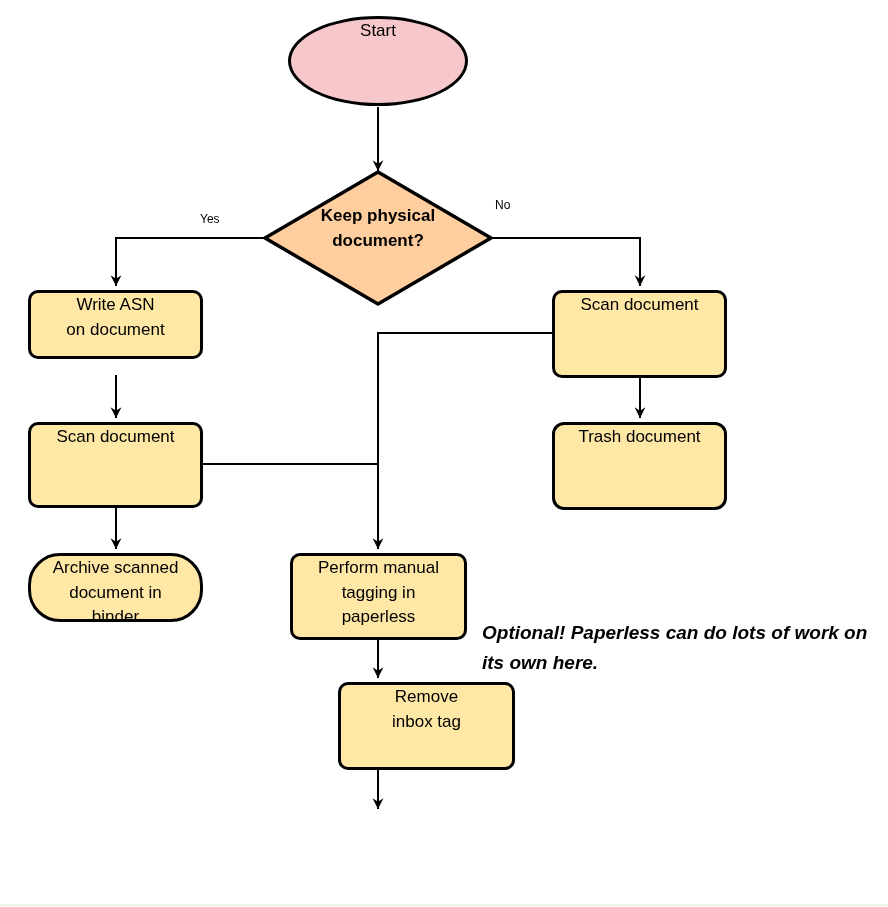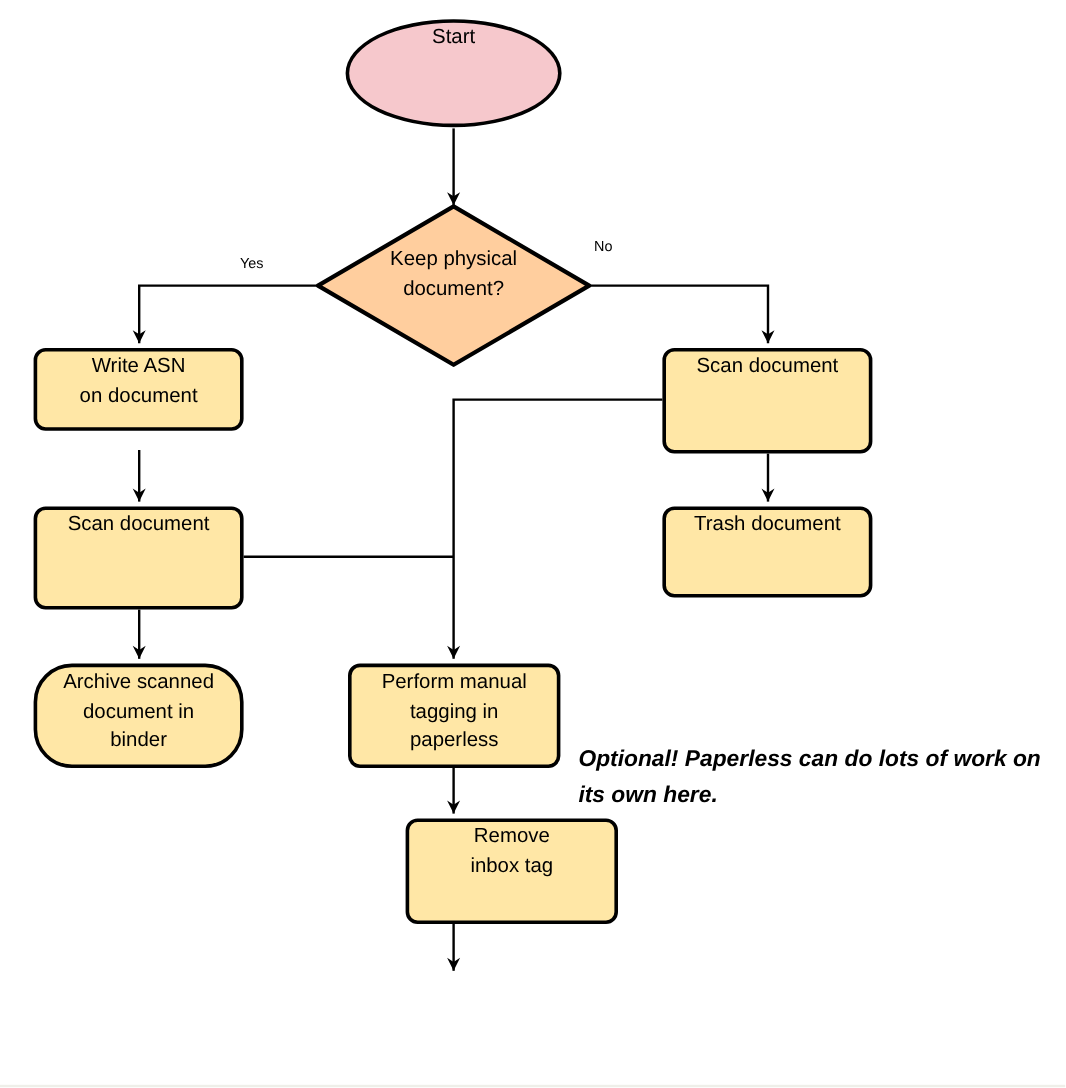--- a/index.html
+++ b/index.html
@@ -45,20 +45,21 @@
     border-radius: 10px;
   }
   .terminator {
     background: var(--terminator-fill, #f6c8cc);
     border: 3px solid var(--stroke, #000000);
     border-radius: 50%;
   }
   .decision-label {
     position: absolute;
     background: transparent;
+    font-weight: bold;
   }
   .edge-label {
     position: absolute;
     font-size: 12px;
     text-align: left;
     white-space: nowrap;
   }
   .annotation {
     position: absolute;
     font-size: 19px;
@@ -119,31 +120,31 @@
 
   <div class="node process" style="left:28px; top:290px; width:175px; height:69px;">
     <span>Write ASN
 on document</span>
   </div>
 
   <div class="node process" style="left:28px; top:422px; width:175px; height:86px;">
     <span>Scan document</span>
   </div>
 
-  <div class="node process" style="left:28px; top:553px; width:175px; height:87px;border-radius:32px;">
+  <div class="node process" style="left:28px; top:553px; width:175px; height:69px;border-radius:32px;">
     <span>Archive scanned
 document in
 binder</span>
   </div>
 
   <div class="node process" style="left:552px; top:290px; width:175px; height:88px;">
     <span>Scan document</span>
   </div>
 
-  <div class="node process" style="left:552px; top:422px; width:175px; height:76px;">
+  <div class="node process" style="left:552px; top:422px; width:175px; height:88px;border-radius:12px;">
     <span>Trash document</span>
   </div>
 
   <div class="node process" style="left:290px; top:553px; width:177px; height:87px;">
     <span>Perform manual
 tagging in
 paperless</span>
   </div>
 
   <div class="annotation" style="left:482px; top:589px;">

